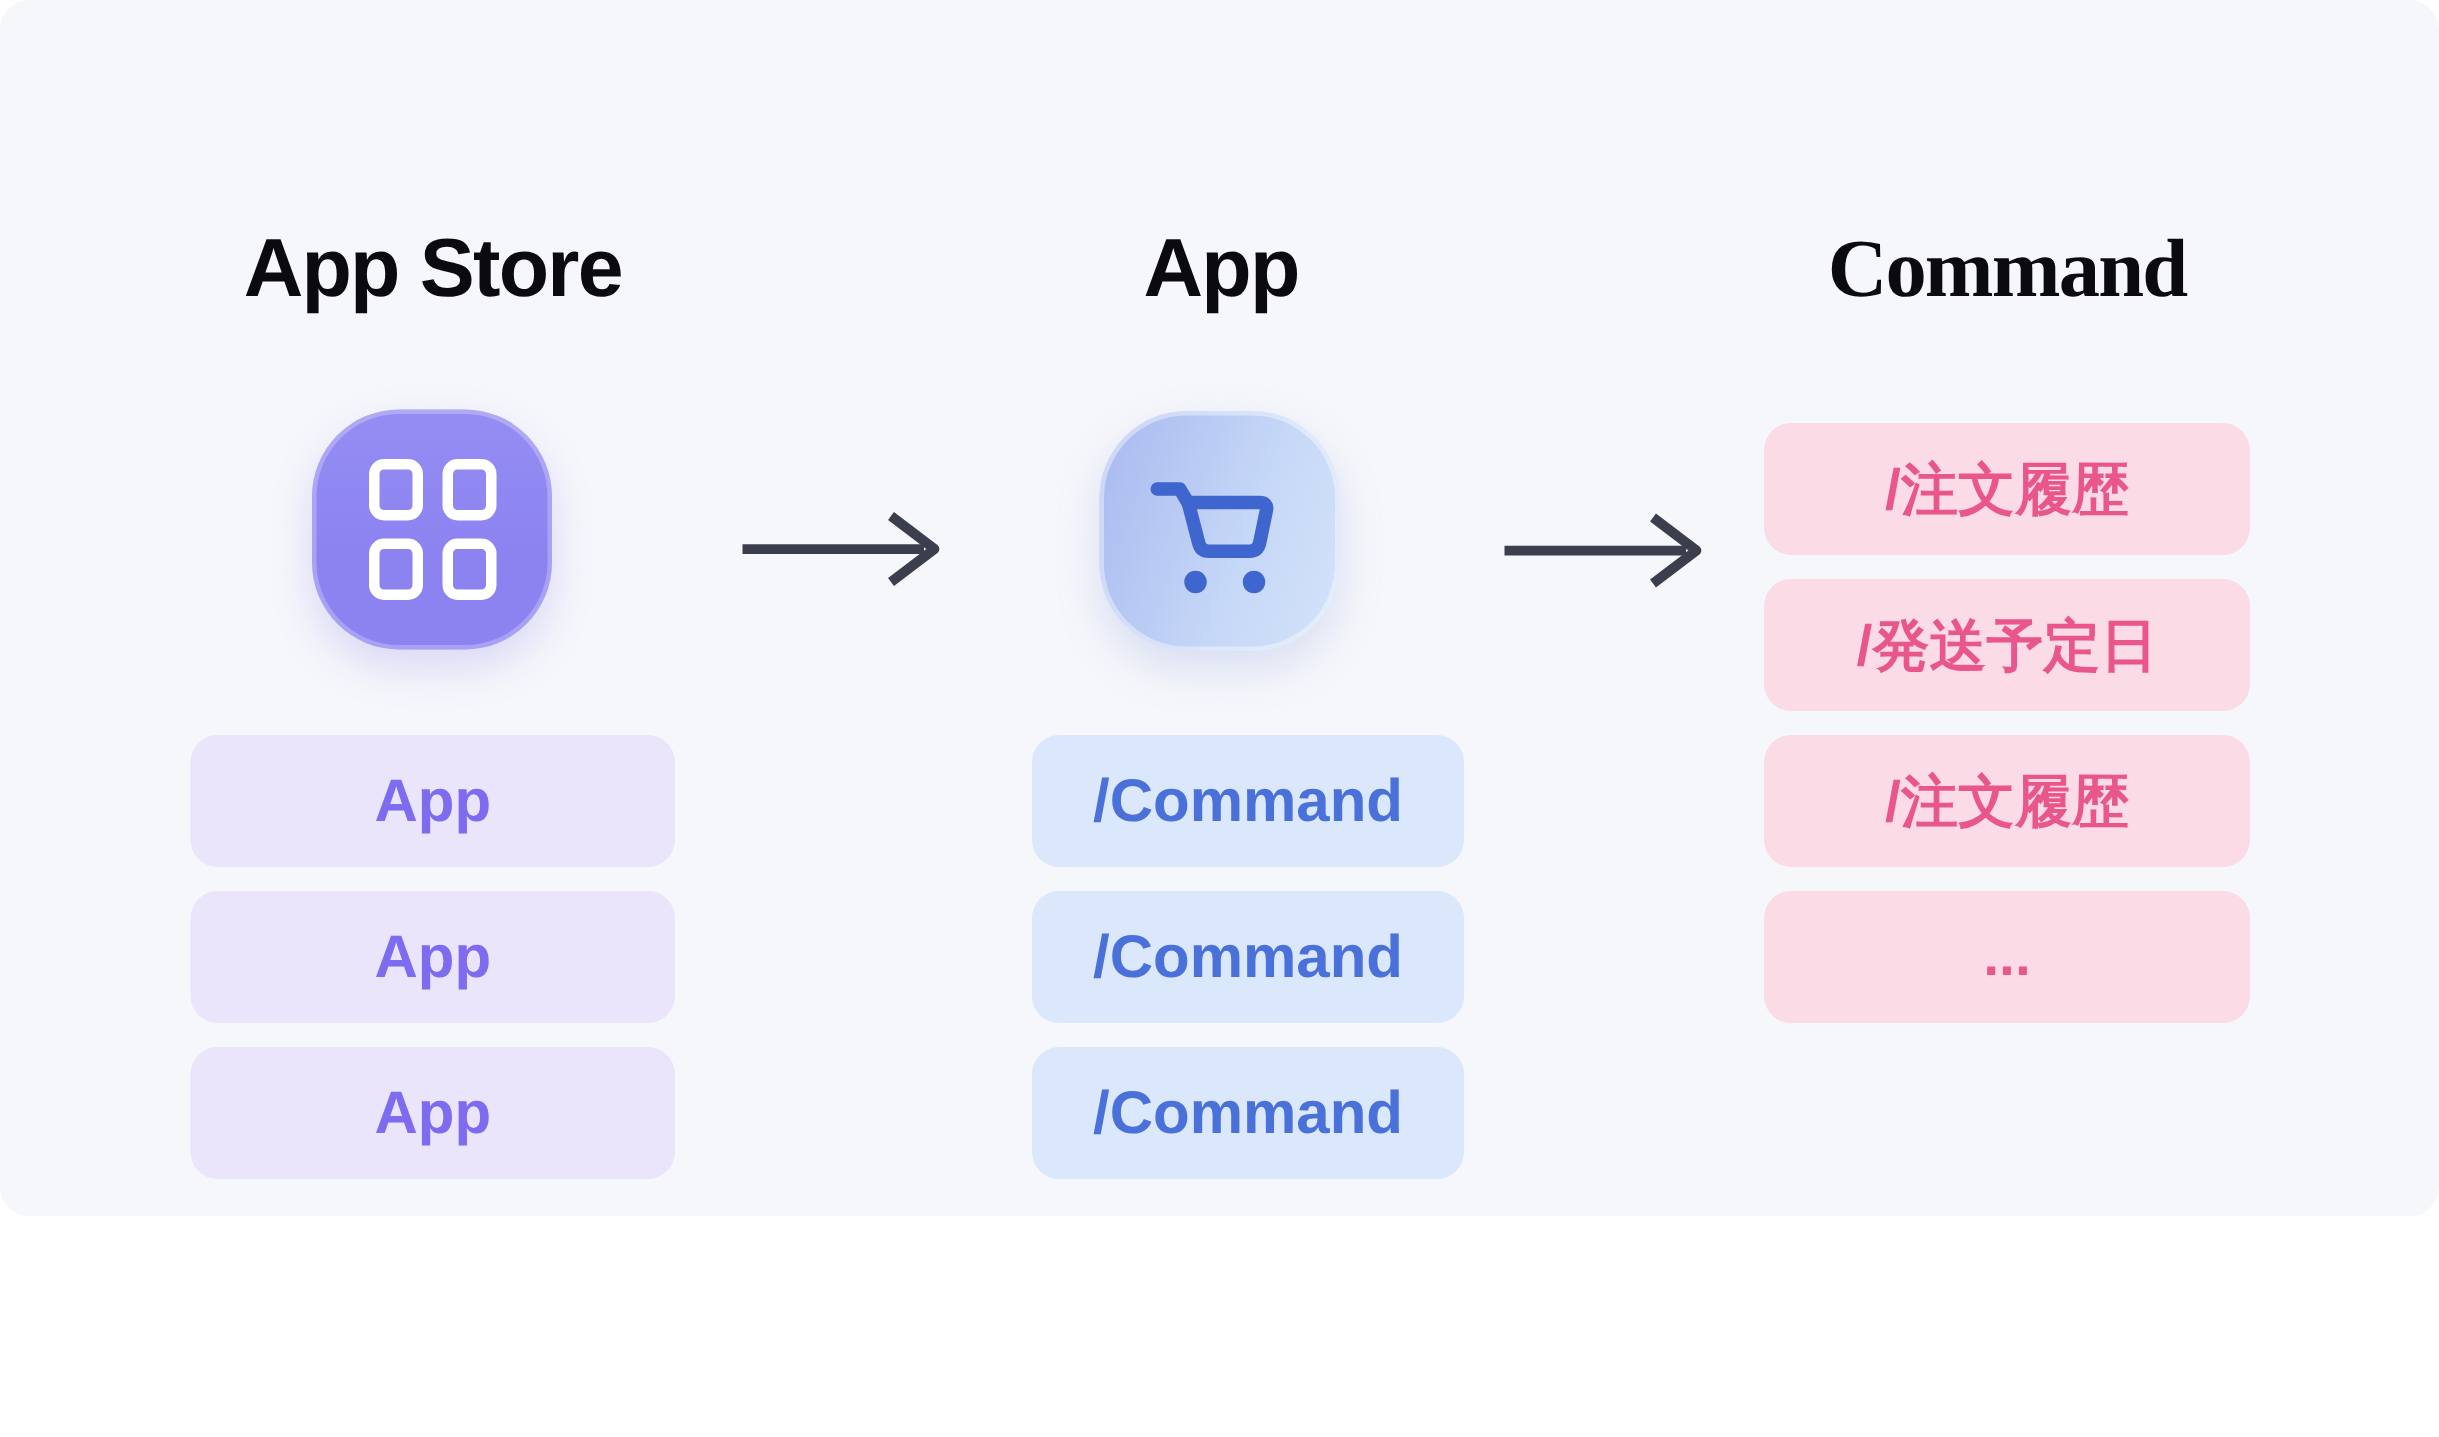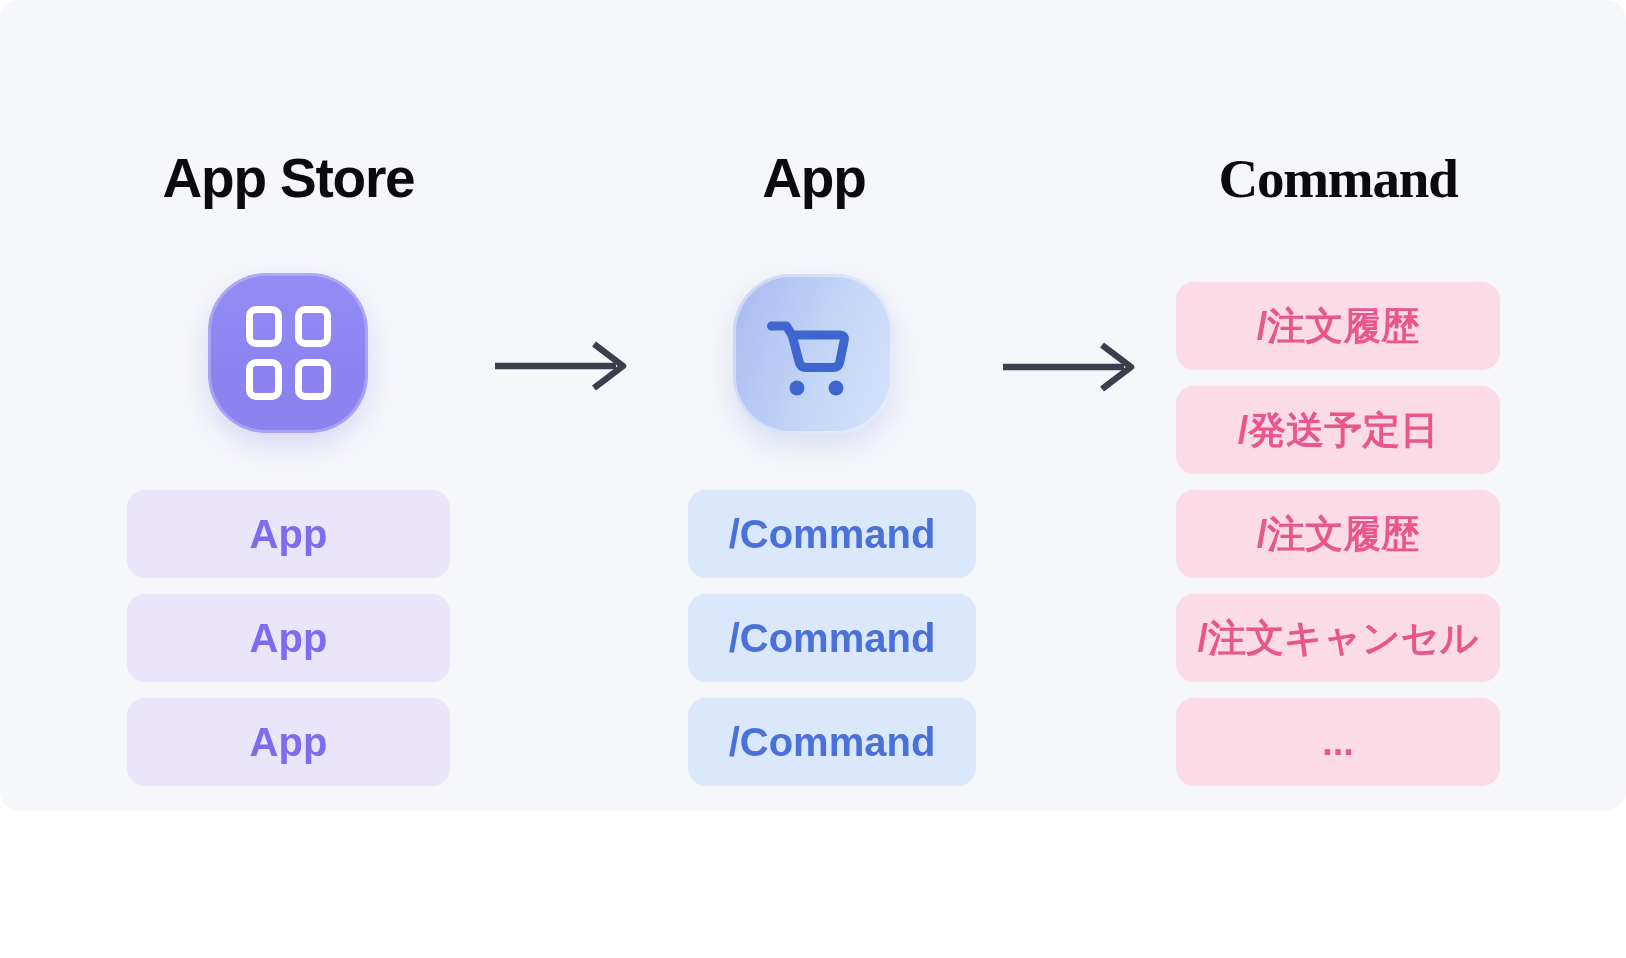--- a/index.html
+++ b/index.html
@@ -143,17 +143,16 @@
   <div class="pill-stack stack-2">
     <div class="pill pill-blue">/Command</div>
     <div class="pill pill-blue">/Command</div>
     <div class="pill pill-blue">/Command</div>
   </div>
 
   <div class="pill-stack stack-3">
     <div class="pill pill-pink">/注文履歴</div>
     <div class="pill pill-pink">/発送予定日</div>
     <div class="pill pill-pink">/注文履歴</div>
-    <div class="pill pill-pink">/注文キャンセル</div>
     <div class="pill pill-pink">...</div>
   </div>
 
 </div>
 
 </body></html>

